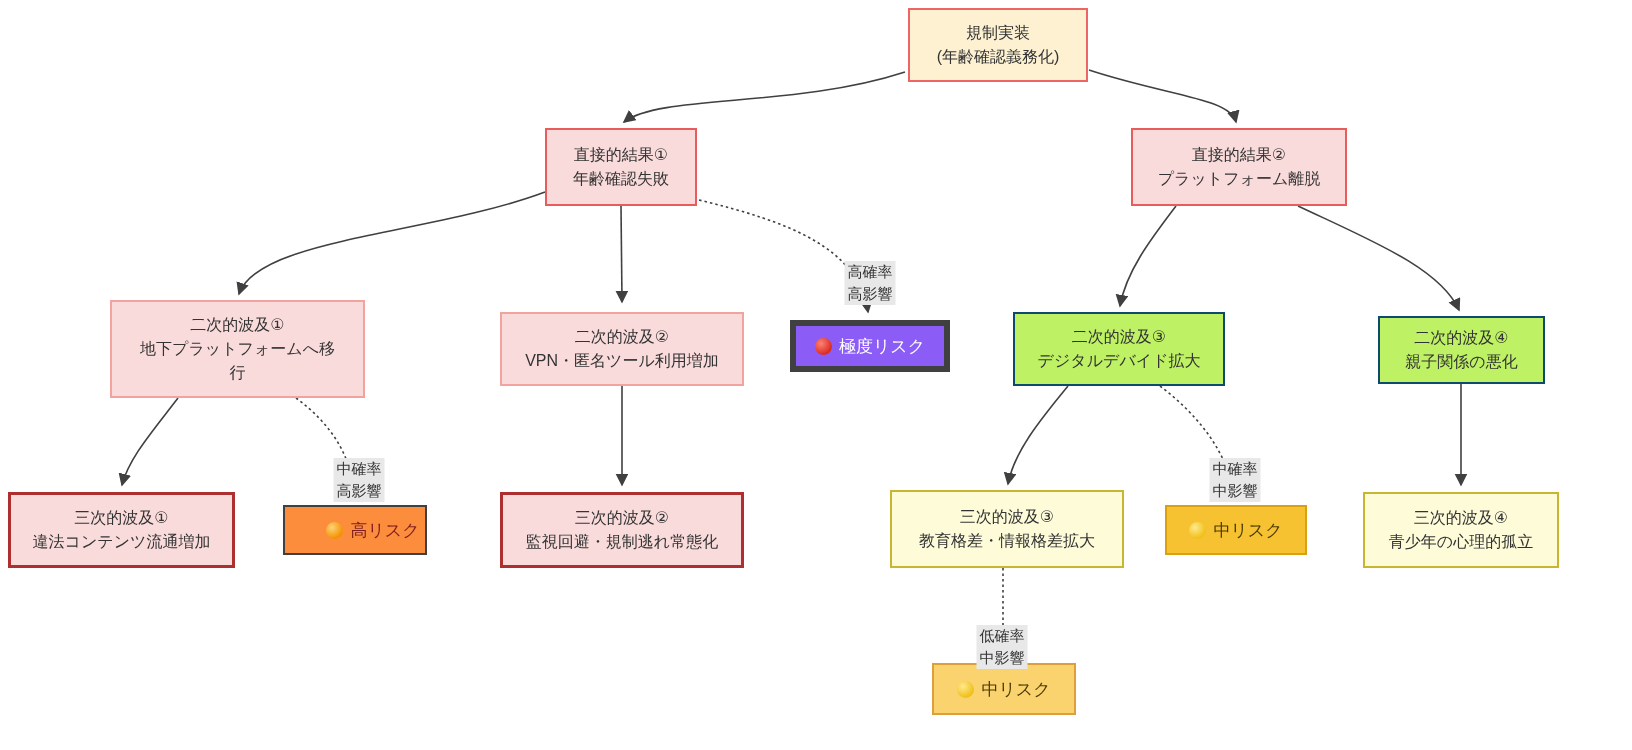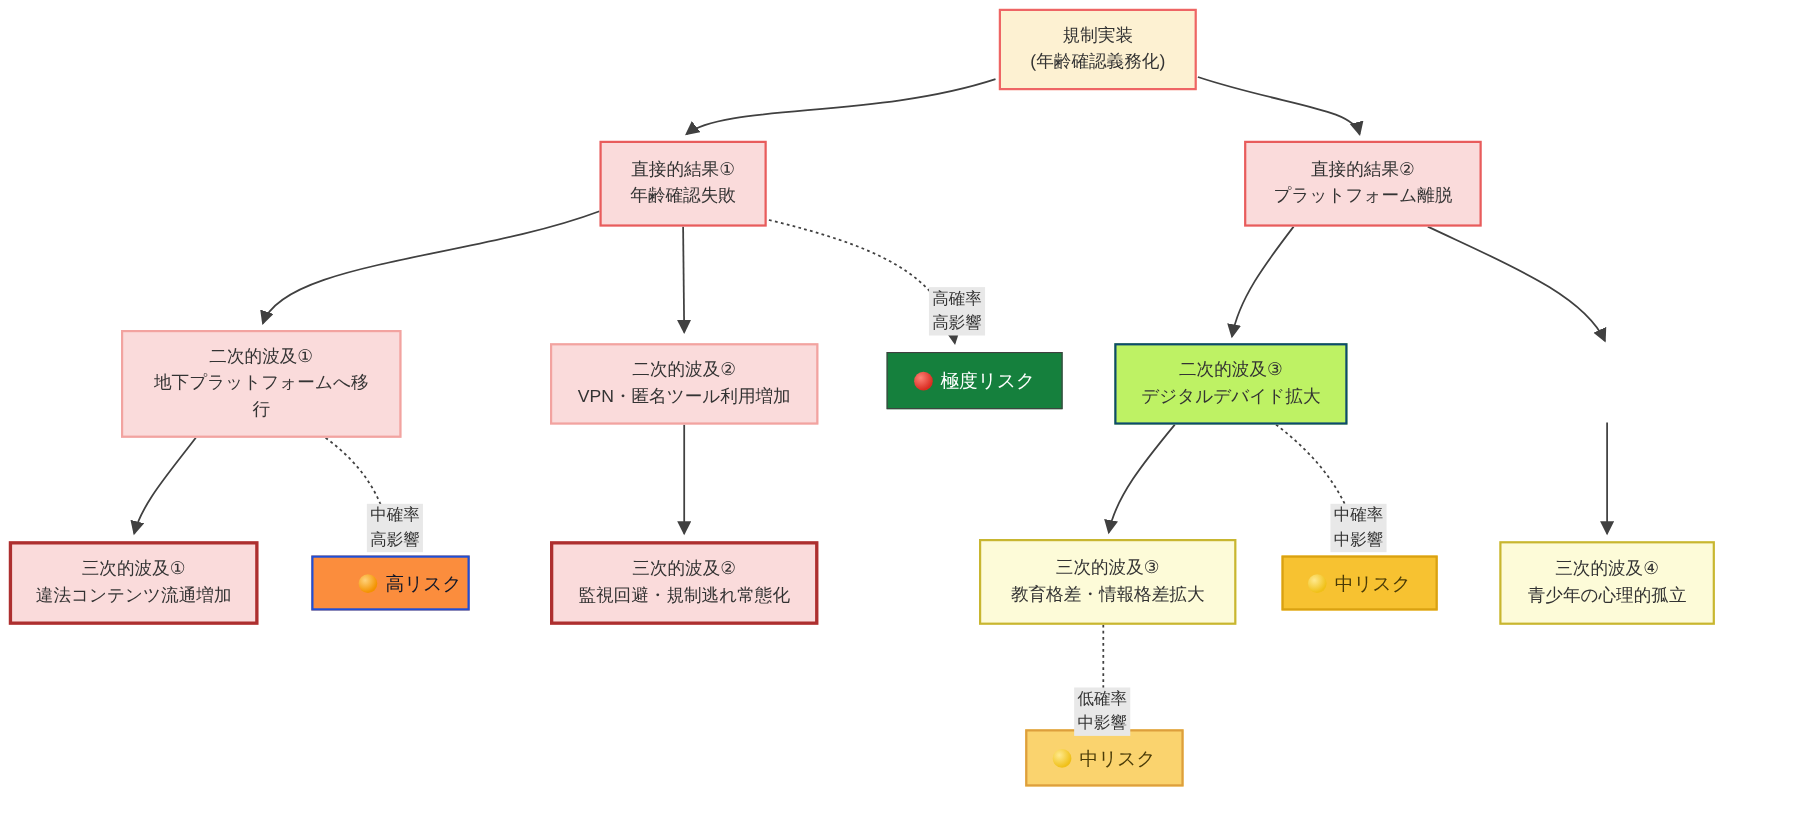--- a/index.html
+++ b/index.html
@@ -26,22 +26,22 @@
   .pink-soft  {background:#fadbdb;border:2px solid #f2a3a0;}
   .pink-dark  {background:#fadbdb;border:3px solid #ad2f2f;}
   .yellow-soft{background:#bef264;border:2px solid #0c4a6e;}
   .yellow-pale{background:#fdfbd8;border:2px solid #c8b630;}
 
   .risk{
     position:absolute;z-index:1;
     display:flex;flex-direction:row;justify-content:center;align-items:center;
     font-size:17px;box-sizing:border-box;white-space:nowrap;
   }
-  .risk-extreme{background:#15803d;border:1px solid #404040;color:#ffffff;margin-left:16px;}
-  .risk-high   {background:#fb8d3d;border:2px solid #1d4ed8;color:#0f172a;padding-left:36px;}
+  .risk-extreme{background:#8b5cf6;border:6px solid #404040;color:#ffffff;}
+  .risk-high   {background:#fb8d3d;border:2px solid #404040;color:#7f1d1d;padding-left:36px;}
   .risk-medium {background:#f7c231;border:2px solid #d9a112;color:#4a3b07;}
   .risk-medium-light{background:#fad36e;border:2px solid #dd9f3c;color:#4a3b07;}
 
   .dot{
     display:inline-block;width:17px;height:17px;border-radius:50%;
     margin-right:7px;flex:0 0 auto;
   }
   .dot.red   {background:radial-gradient(circle at 35% 32%, #ff8276, #d92c21 70%);}
   .dot.orange{background:radial-gradient(circle at 35% 32%, #ffd27a, #f39200 70%);}
   .dot.yellow{background:radial-gradient(circle at 35% 32%, #ffe98e, #f0c018 70%);}
@@ -100,20 +100,24 @@
     <div>VPN・匿名ツール利用増加</div>
   </div>
   <div class="node pink-soft" style="left:110px;top:300px;width:255px;height:98px;padding:4px 26px">
     <div>二次的波及①</div>
     <div>地下プラットフォームへ移行</div>
   </div>
   <div class="node yellow-soft" style="left:1013px;top:312px;width:212px;height:74px;padding:4px 8px">
     <div>二次的波及③</div>
     <div>デジタルデバイド拡大</div>
   </div>
+  <div class="node yellow-soft" style="left:1378px;top:316px;width:167px;height:68px;padding:4px 8px">
+    <div>二次的波及④</div>
+    <div>親子関係の悪化</div>
+  </div>
 
   <div class="node pink-dark" style="left:8px;top:492px;width:227px;height:76px;padding:4px 8px">
     <div>三次的波及①</div>
     <div>違法コンテンツ流通増加</div>
   </div>
   <div class="node pink-dark" style="left:500px;top:492px;width:244px;height:76px;padding:20px 8px">
     <div>三次的波及②</div>
     <div>監視回避・規制逃れ常態化</div>
   </div>
   <div class="node yellow-pale" style="left:890px;top:490px;width:234px;height:78px;padding:4px 8px">

